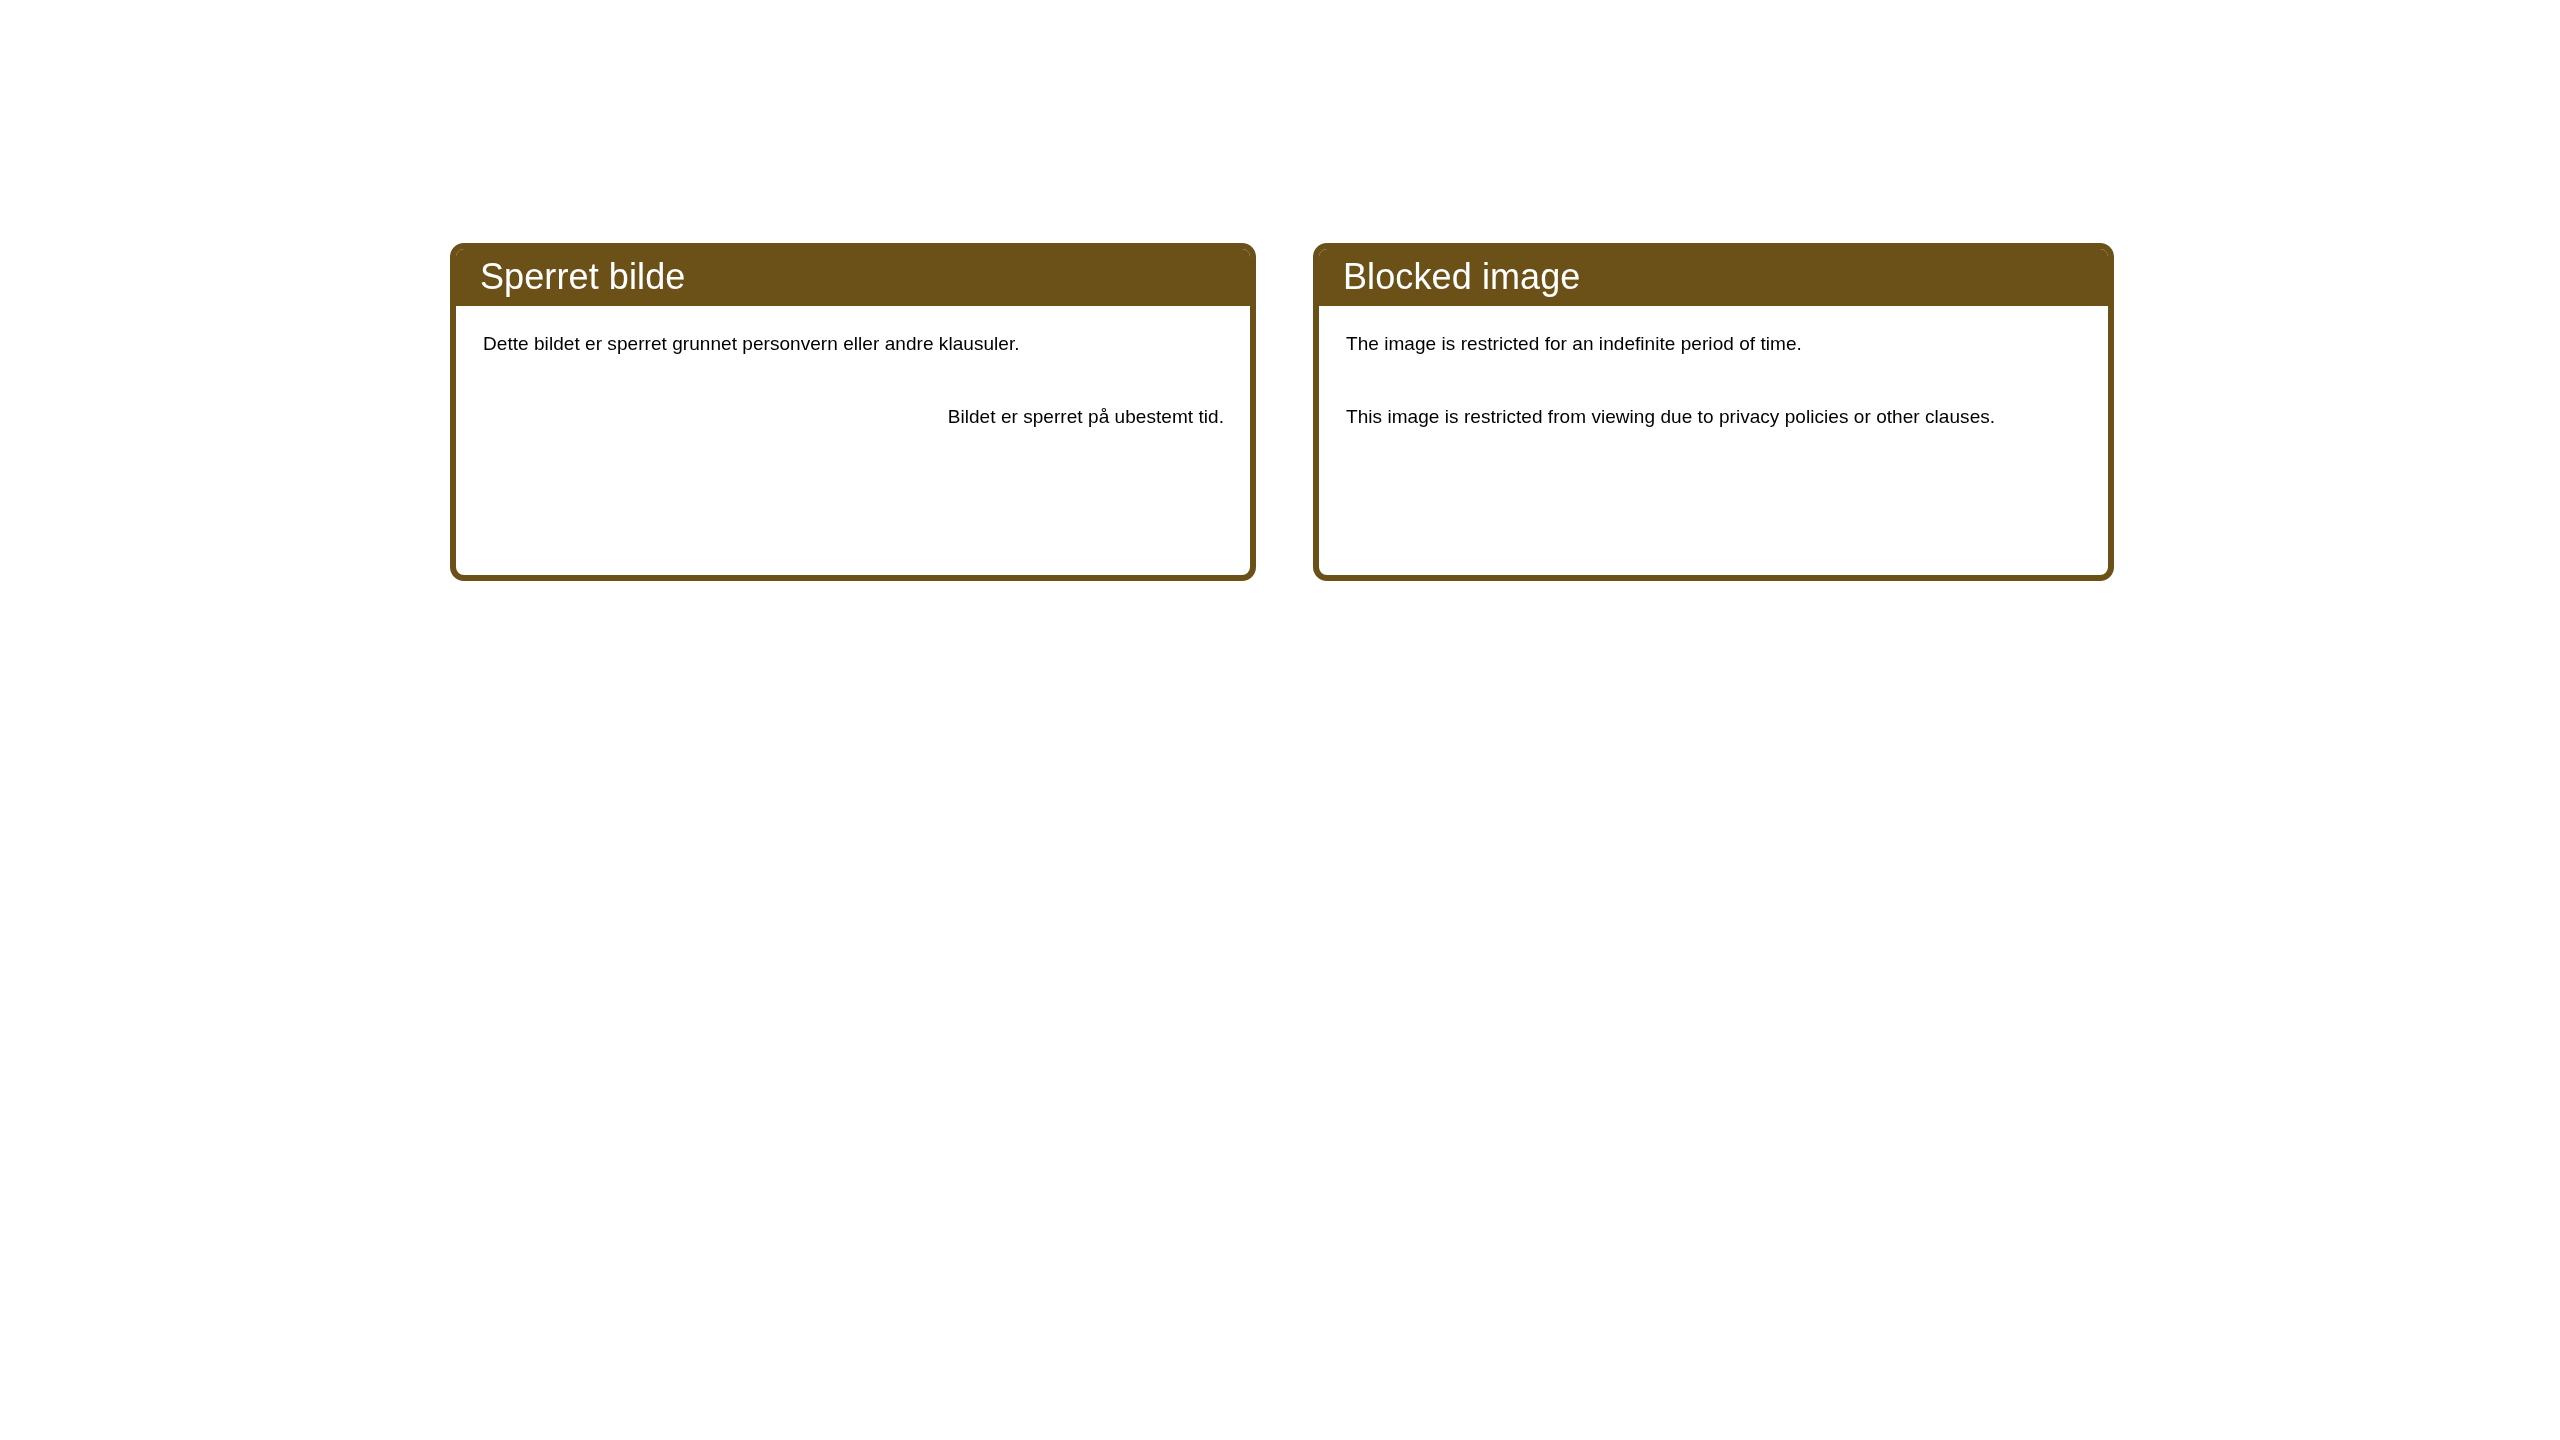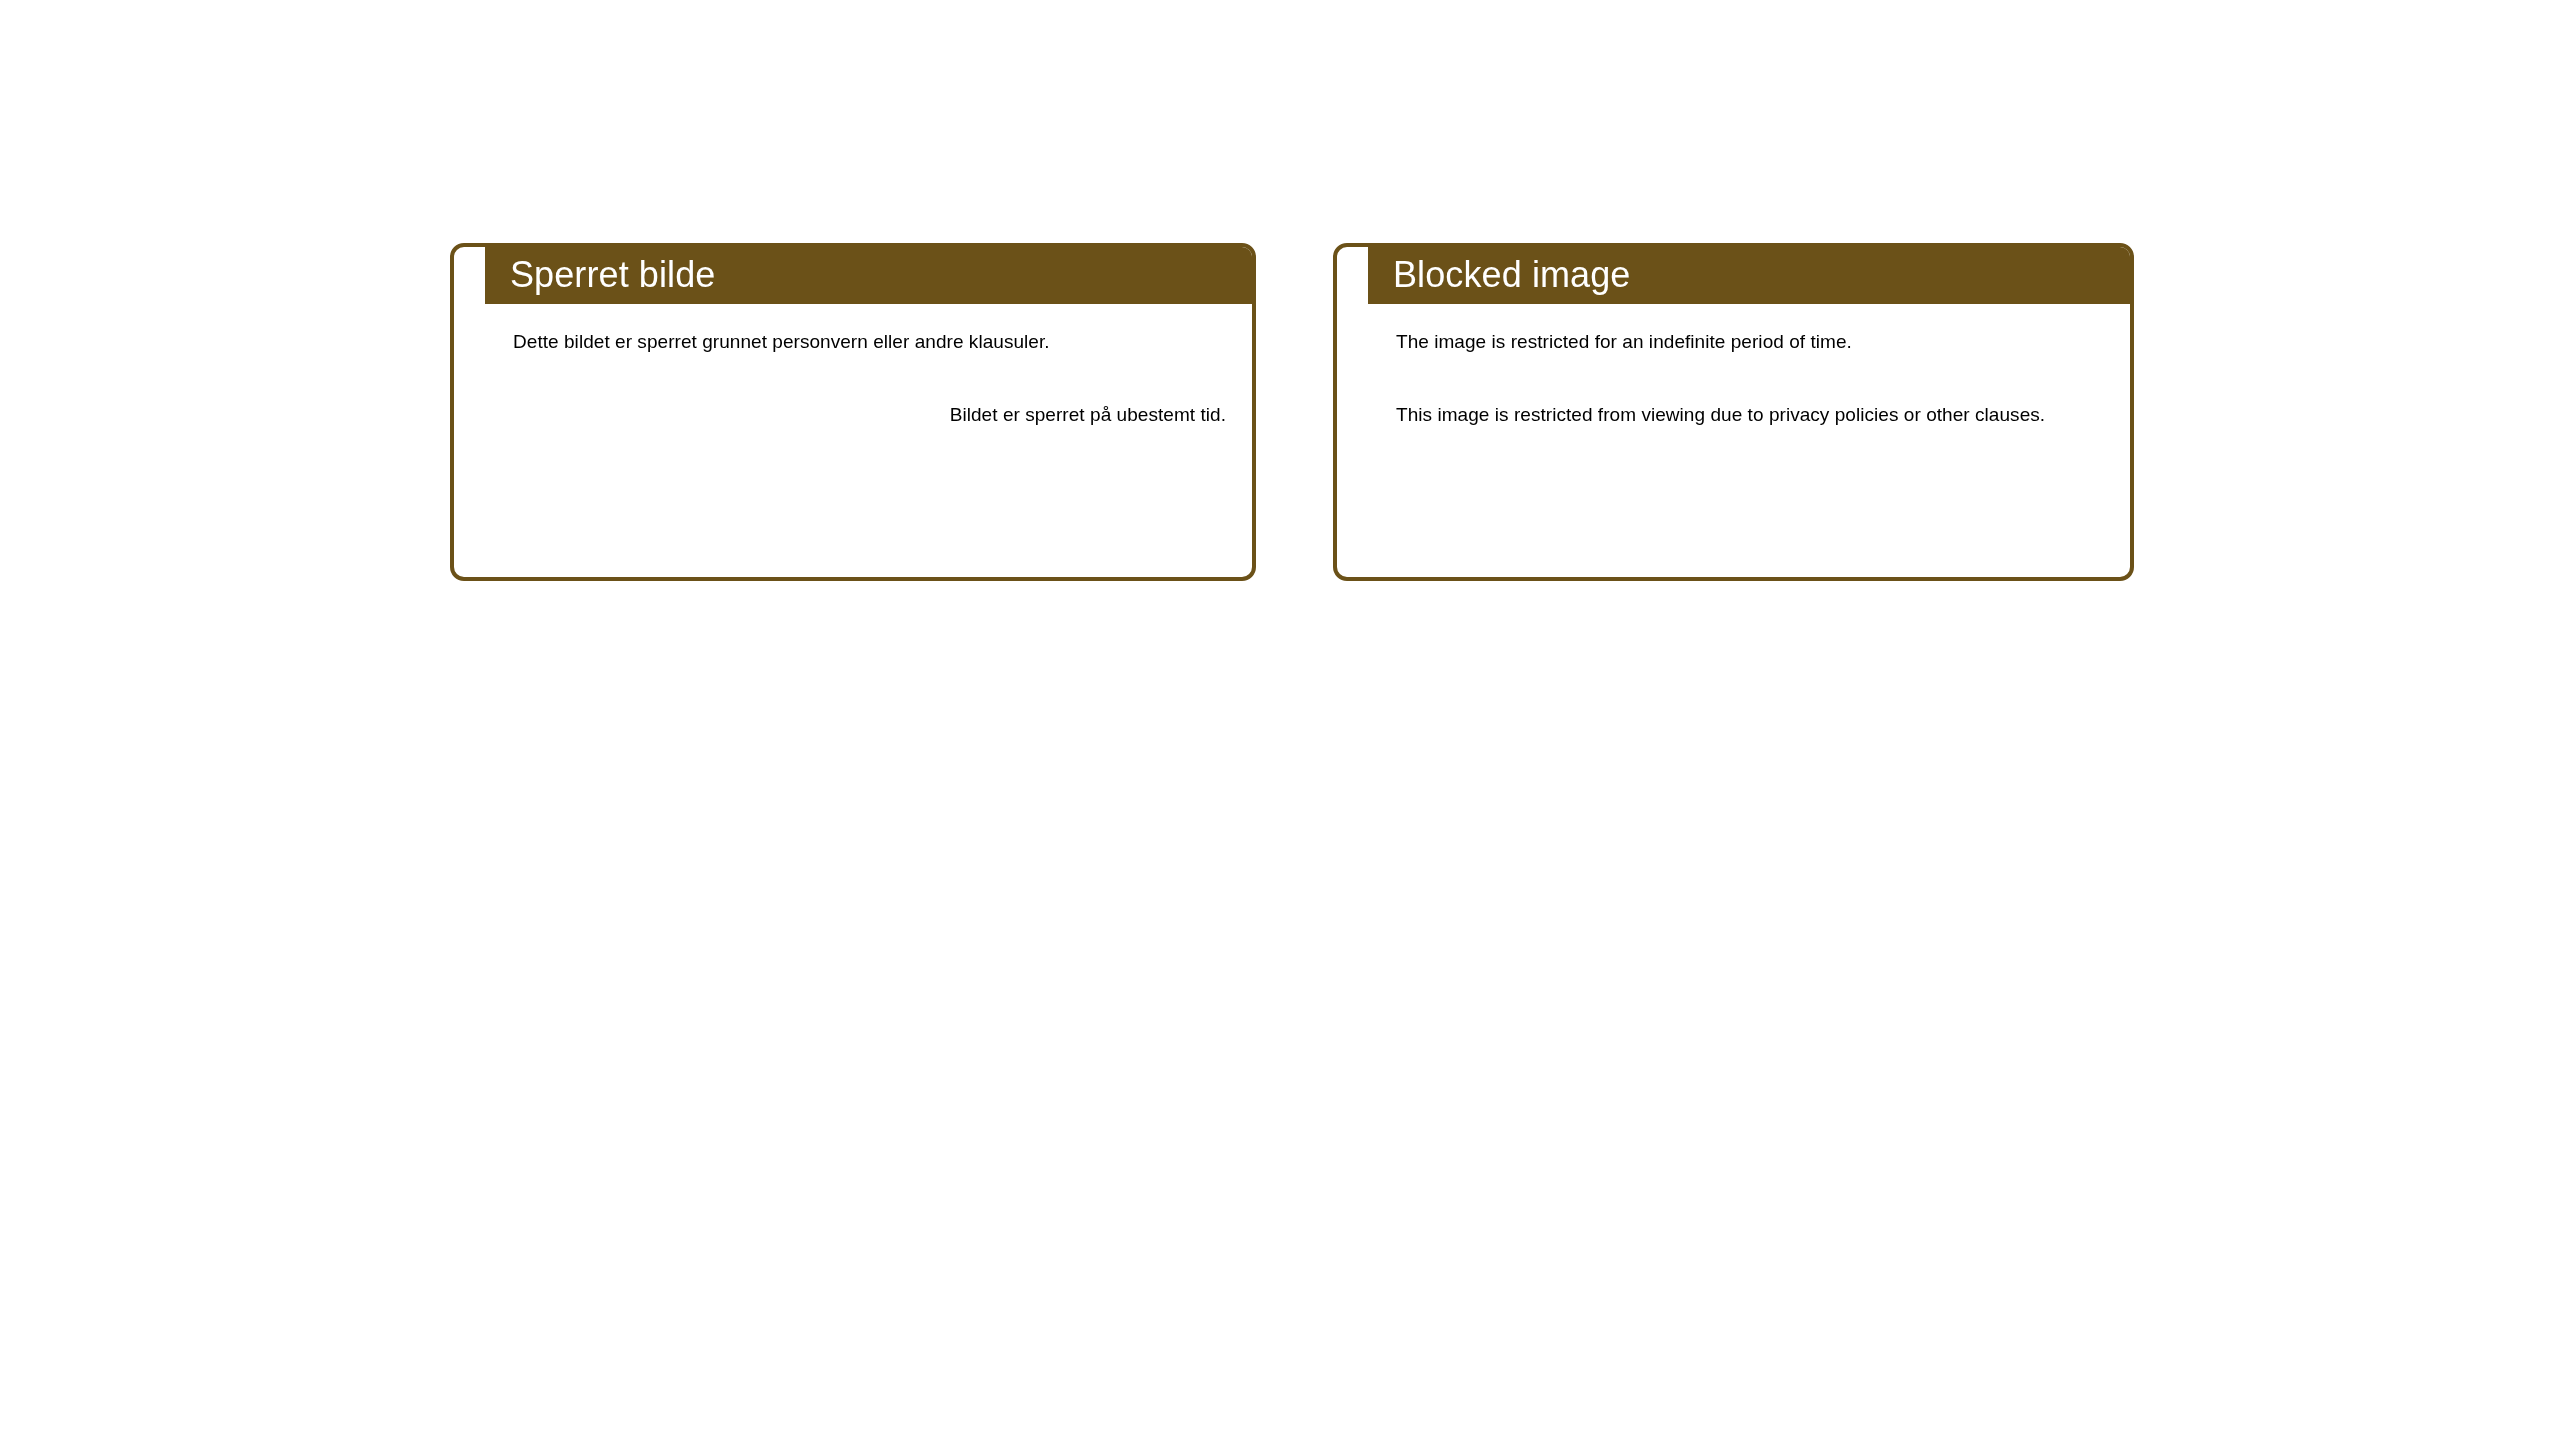--- a/index.html
+++ b/index.html
@@ -20,24 +20,23 @@
     position: relative;
     width: 2560px;
     height: 1440px;
   }
 
   
   .notice-card {
     position: absolute;
     box-sizing: border-box;
     background: #ffffff;
-    border: 4px solid #eab308;
+    border: 6px solid #eab308;
     border-radius: 14px;
     overflow: hidden;
-    padding-left: 32px;
   }
 
   .notice-card.card-no {
     left: 450px;
     top: 243px;
     width: 806px;
     height: 338px;
   }
 
   .notice-card.card-en {
@@ -95,21 +94,21 @@
   <section class="notice-card card-no" style="border-color: rgb(107, 81, 24); background: rgb(255, 255, 255);">
     <header class="card-header" style="background: rgb(107, 81, 24);">
       <h1 class="card-title" style="color: rgb(255, 255, 255);">Sperret bilde</h1>
     </header>
     <div class="card-body">
       <p class="card-paragraph" style="color: rgb(0, 0, 0);">Dette bildet er sperret grunnet personvern eller andre klausuler.</p>
       <p class="card-paragraph" style="color: rgb(0, 0, 0); text-align: right;">Bildet er sperret på ubestemt tid.</p>
     </div>
   </section>
 
-  <section class="notice-card card-en" style="border-color: rgb(107, 81, 24); background: rgb(255, 255, 255); margin-left: 20px;">
+  <section class="notice-card card-en" style="border-color: rgb(107, 81, 24); background: rgb(255, 255, 255);">
     <header class="card-header" style="background: rgb(107, 81, 24);">
       <h1 class="card-title" style="color: rgb(255, 255, 255);">Blocked image</h1>
     </header>
     <div class="card-body">
       <p class="card-paragraph" style="color: rgb(0, 0, 0);">The image is restricted for an indefinite period of time.</p>
       <p class="card-paragraph" style="color: rgb(0, 0, 0);">This image is restricted from viewing due to privacy policies or other clauses.</p>
     </div>
   </section>
 
 </div>

